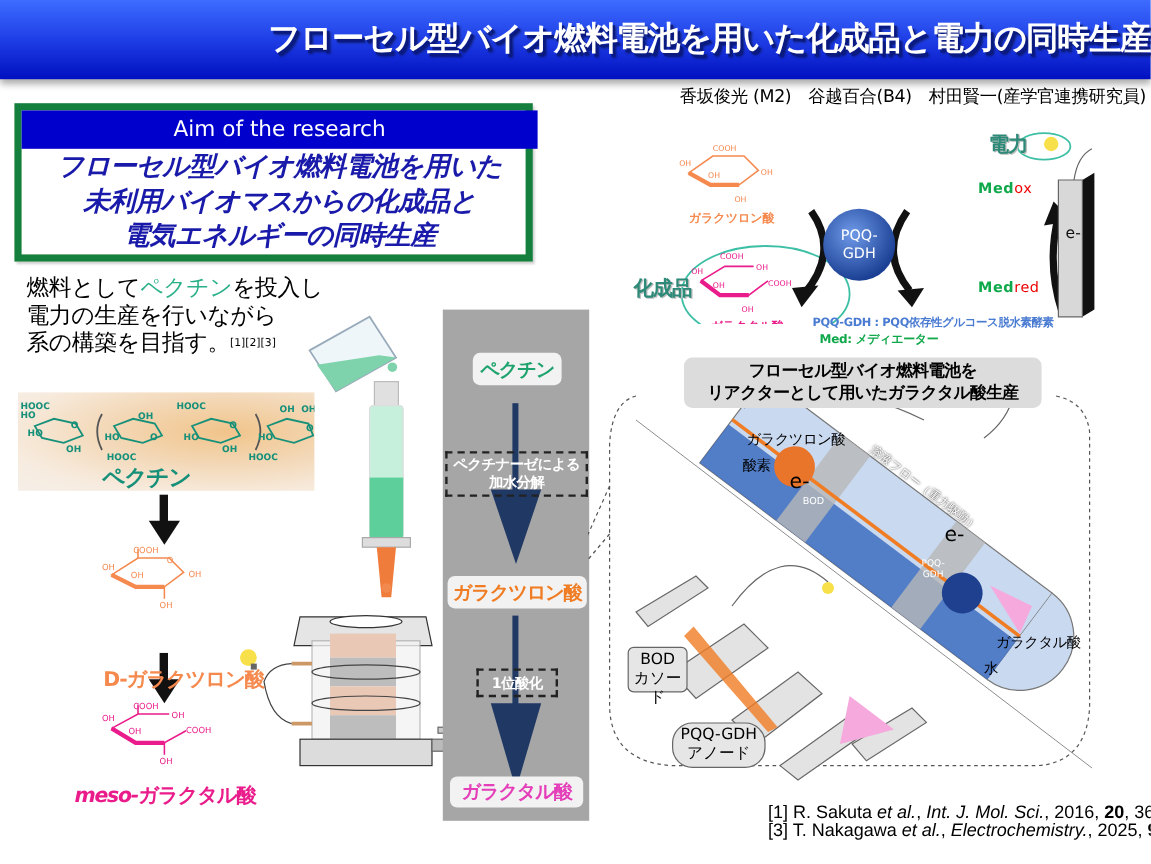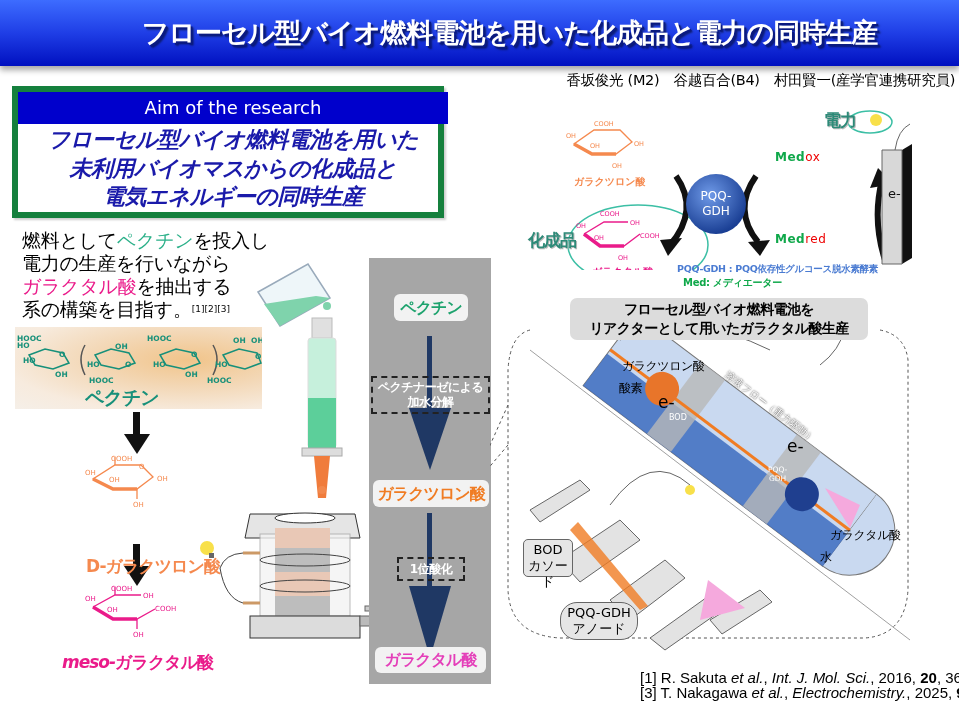--- a/index.html
+++ b/index.html
@@ -8,21 +8,21 @@
   .abs { position: absolute; }
 
   
   .header {
     left: 0; top: 0; width: 959px; height: 66px;
     background: linear-gradient(to bottom, #3d6cff 0%, #1f3ee6 50%, #0010c0 100%);
     box-shadow: 0 4px 6px rgba(0,0,0,0.35);
   }
   .header-title {
     left: 0; top: 0; width: 959px; height: 66px; line-height: 66px;
-    text-align: center; padding-left: 60px;
+    text-align: right; padding-left: 60px;
     color: #fff; font-size: 27px; font-weight: bold; letter-spacing: -1px;
     text-shadow: 2px 2px 0 #0a1a80, 3px 3px 2px rgba(0,0,0,0.5);
   }
   .authors { left: 510px; top: 71px; width: 445px; text-align: right; font-size: 14.5px; white-space: nowrap; letter-spacing: -0.3px; }
 
   
   .aim-box { left: 12px; top: 86px; width: 432px; height: 132px; border: 6px solid #15803d; box-shadow: 2px 2px 2px rgba(0,0,0,0.2); background: #fff; }
   .aim-head { left: 0; top: 0; width: 430px; height: 32px; background: #0000cc; color: #fff; text-align: center; line-height: 32px; font-size: 18px; }
   .aim-body { left: 0; top: 34px; width: 430px; text-align: center; color: #1a1aaa; font-size: 22px; font-weight: bold; line-height: 28.5px; letter-spacing: -0.5px; font-style: italic; }
 
@@ -40,21 +40,21 @@
   .gala-label { left: 86px; top: 555px; font-size: 17px; color: #f5894e; }
   .meso-label { left: 62px; top: 651px; font-size: 17px; color: #ea1b8a; }
   .meso-label i { font-style: italic; }
 
   
   .proc-col { left: 369px; top: 258px; width: 122px; height: 426px; background: #a6a6a6; }
   .proc-pill { background: #f2f2f2; border-radius: 6px; text-align: center; font-weight: bold; letter-spacing: -1px; }
   .dash-box { border: 2px dashed #222; text-align: center; color: #fff; font-weight: bold; font-size: 12px; line-height: 15px; letter-spacing: -0.5px; }
 
   
-  .med-text { font-size: 12px; font-weight: bold; color: #0fa84a; letter-spacing: 0.5px; }
+  .med-text { font-size: 12px; font-weight: bold; color: #0fa84a; letter-spacing: 0.5px; margin-left: 40px; }
   .med-text .red { color: #e00; font-weight: normal; }
   .pqq-def { left: 677px; top: 263px; font-size: 9.5px; font-weight: bold; color: #4a7bd2; letter-spacing: -0.3px; }
   .med-def { left: 683px; top: 276px; font-size: 10px; font-weight: bold; color: #0fa84a; letter-spacing: -0.3px; }
   .kasei { left: 528px; top: 229px; font-size: 17px; font-weight: bold; color: #2d8a78; letter-spacing: -1px; text-shadow: 1px 1px 0 #bbb; }
   .denryoku { left: 824px; top: 109px; font-size: 17px; font-weight: bold; color: #2d8a78; letter-spacing: -1px; text-shadow: 1px 1px 0 #bbb; }
 
   .reactor-title { left: 570px; top: 298px; width: 298px; height: 42px; background: #dcdcdc; border-radius: 7px;
     text-align: center; font-size: 14px; font-weight: bold; line-height: 19px; padding-top: 2px; letter-spacing: -0.6px; }
 
   .small-label { font-size: 12px; letter-spacing: -0.5px; white-space: nowrap; }
@@ -76,21 +76,20 @@
   <div class="abs aim-body">
     <div>フローセル型バイオ燃料電池を用いた</div>
     <div>未利用バイオマスからの化成品と</div>
     <div>電気エネルギーの同時生産</div>
   </div>
 </div>
 
 <div class="abs intro">
   <div><span>燃料として</span><span class="green">ペクチン</span><span>を投入し</span></div>
   <div>電力の生産を行いながら</div>
-  <div><span class="pink">ガラクタル酸</span><span>を抽出する</span></div>
   <div><span>系の構築を目指す。</span><sup>[1][2][3]</sup></div>
 </div>
 
 <div class="abs pectin-img"></div>
 <svg class="abs" style="left:15px;top:327px;" width="247" height="82">
   <g stroke="#17907a" fill="none" stroke-width="1.5">
     <path d="M14 28 L30 22 L48 26 L54 36 L38 42 L20 38 Z"></path>
     <path d="M80 28 L96 22 L114 26 L120 36 L104 42 L86 38 Z"></path>
     <path d="M145 28 L161 22 L179 26 L185 36 L169 42 L151 38 Z"></path>
     <path d="M208 28 L224 22 L242 26 L246 36 L230 42 L214 38 Z"></path>

